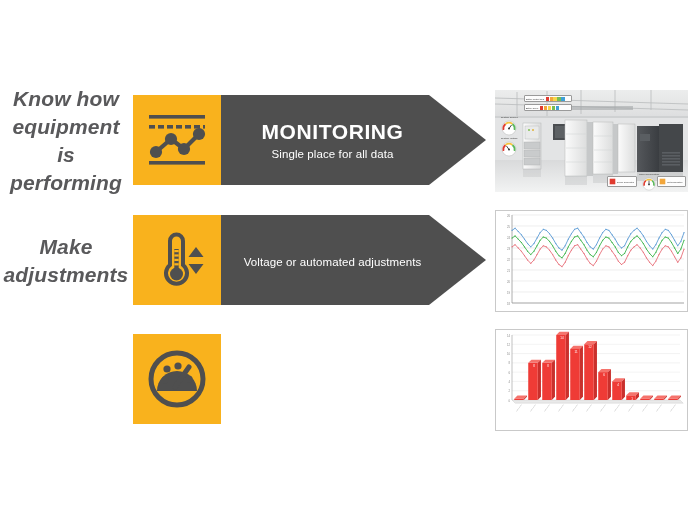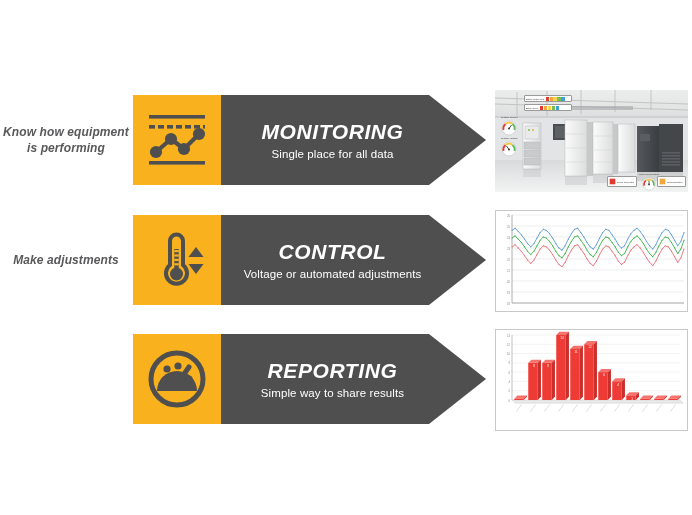--- a/index.html
+++ b/index.html
@@ -39,21 +39,21 @@
     width: 128px;
     top: 0;
     height: 112px;
     display: flex;
     align-items: center;
     justify-content: center;
     text-align: center;
     color: #59595b;
     font-style: italic;
     font-weight: bold;
-    font-size: 12px;
+    font-size: 21px;
     line-height: 1.33;
     letter-spacing: 0.1px;
   }
 
   
   .tile {
     position: absolute;
     left: 133px;
     top: 10px;
     width: 88px;
@@ -81,21 +81,20 @@
     align-items: center;
     justify-content: center;
     padding-right: 42px;
     box-sizing: border-box;
   }
   .banner-title {
     font-size: 21px;
     font-weight: bold;
     letter-spacing: 0.6px;
     line-height: 1.1;
-    font-style: italic;
   }
   .banner-sub {
     font-size: 11.5px;
     font-weight: normal;
     margin-top: 5px;
     letter-spacing: 0.1px;
     line-height: 1.1;
   }
 
   
@@ -360,21 +359,20 @@
             <rect x="28.3" y="34.2" width="4.4" height="2.2"></rect>
           </g>
 
           <polygon points="50,18 57.5,28 42.5,28" fill="#4f4f4f"></polygon>
           <polygon points="50,45 42.5,35 57.5,35" fill="#4f4f4f"></polygon>
         </svg>
       </span>
     </div>
 
     <div class="banner">
-      <div class="banner-title">CONTROL</div>
       <div class="banner-sub">Voltage or automated adjustments</div>
     </div>
 
     <div class="thumb thumb-chart">
       <svg id="lineChart" width="191" height="100" viewBox="0 0 191 100">
           <line x1="16" y1="92" x2="188" y2="92" stroke="#e2e2e2" stroke-width="0.6"></line>
           <text x="14" y="93.6" text-anchor="end" font-size="2.8" fill="#8a8a8a" font-family="&quot;Liberation Sans&quot;, sans-serif">18</text>
           <line x1="16" y1="81" x2="188" y2="81" stroke="#e2e2e2" stroke-width="0.6"></line>
           <text x="14" y="82.6" text-anchor="end" font-size="2.8" fill="#8a8a8a" font-family="&quot;Liberation Sans&quot;, sans-serif">19</text>
           <line x1="16" y1="70" x2="188" y2="70" stroke="#e2e2e2" stroke-width="0.6"></line>
@@ -578,24 +576,20 @@
           <path d="M12 44 a20 20 0 0 1 40 0 z" fill="#4f4f4f"></path>
           <line x1="30" y1="40" x2="44" y2="20" stroke="#4f4f4f" stroke-width="5" stroke-linecap="round"></line>
           <circle cx="22" cy="22" r="3.6" fill="#4f4f4f"></circle>
           <circle cx="33" cy="19" r="3.6" fill="#4f4f4f"></circle>
           <circle cx="44" cy="32" r="3.6" fill="#4f4f4f"></circle>
           <circle cx="20" cy="33" r="3.6" fill="#4f4f4f"></circle>
         </svg>
       </span>
     </div>
 
-    <div class="banner">
-      <div class="banner-title">REPORTING</div>
-      <div class="banner-sub">Simple way to share results</div>
-    </div>
 
     <div class="thumb thumb-chart">
       <svg id="barChart" width="191" height="100" viewBox="0 0 191 100">
           <line x1="16" y1="70" x2="184" y2="70" stroke="#e6e6e6" stroke-width="0.5"></line>
           <text x="14" y="71.5" text-anchor="end" font-size="2.8" fill="#8a8a8a" font-family="&quot;Liberation Sans&quot;, sans-serif">0</text>
           <line x1="16" y1="60.714285714285715" x2="184" y2="60.714285714285715" stroke="#e6e6e6" stroke-width="0.5"></line>
           <text x="14" y="62.214285714285715" text-anchor="end" font-size="2.8" fill="#8a8a8a" font-family="&quot;Liberation Sans&quot;, sans-serif">2</text>
           <line x1="16" y1="51.42857142857143" x2="184" y2="51.42857142857143" stroke="#e6e6e6" stroke-width="0.5"></line>
           <text x="14" y="52.92857142857143" text-anchor="end" font-size="2.8" fill="#8a8a8a" font-family="&quot;Liberation Sans&quot;, sans-serif">4</text>
           <line x1="16" y1="42.142857142857146" x2="184" y2="42.142857142857146" stroke="#e6e6e6" stroke-width="0.5"></line>

